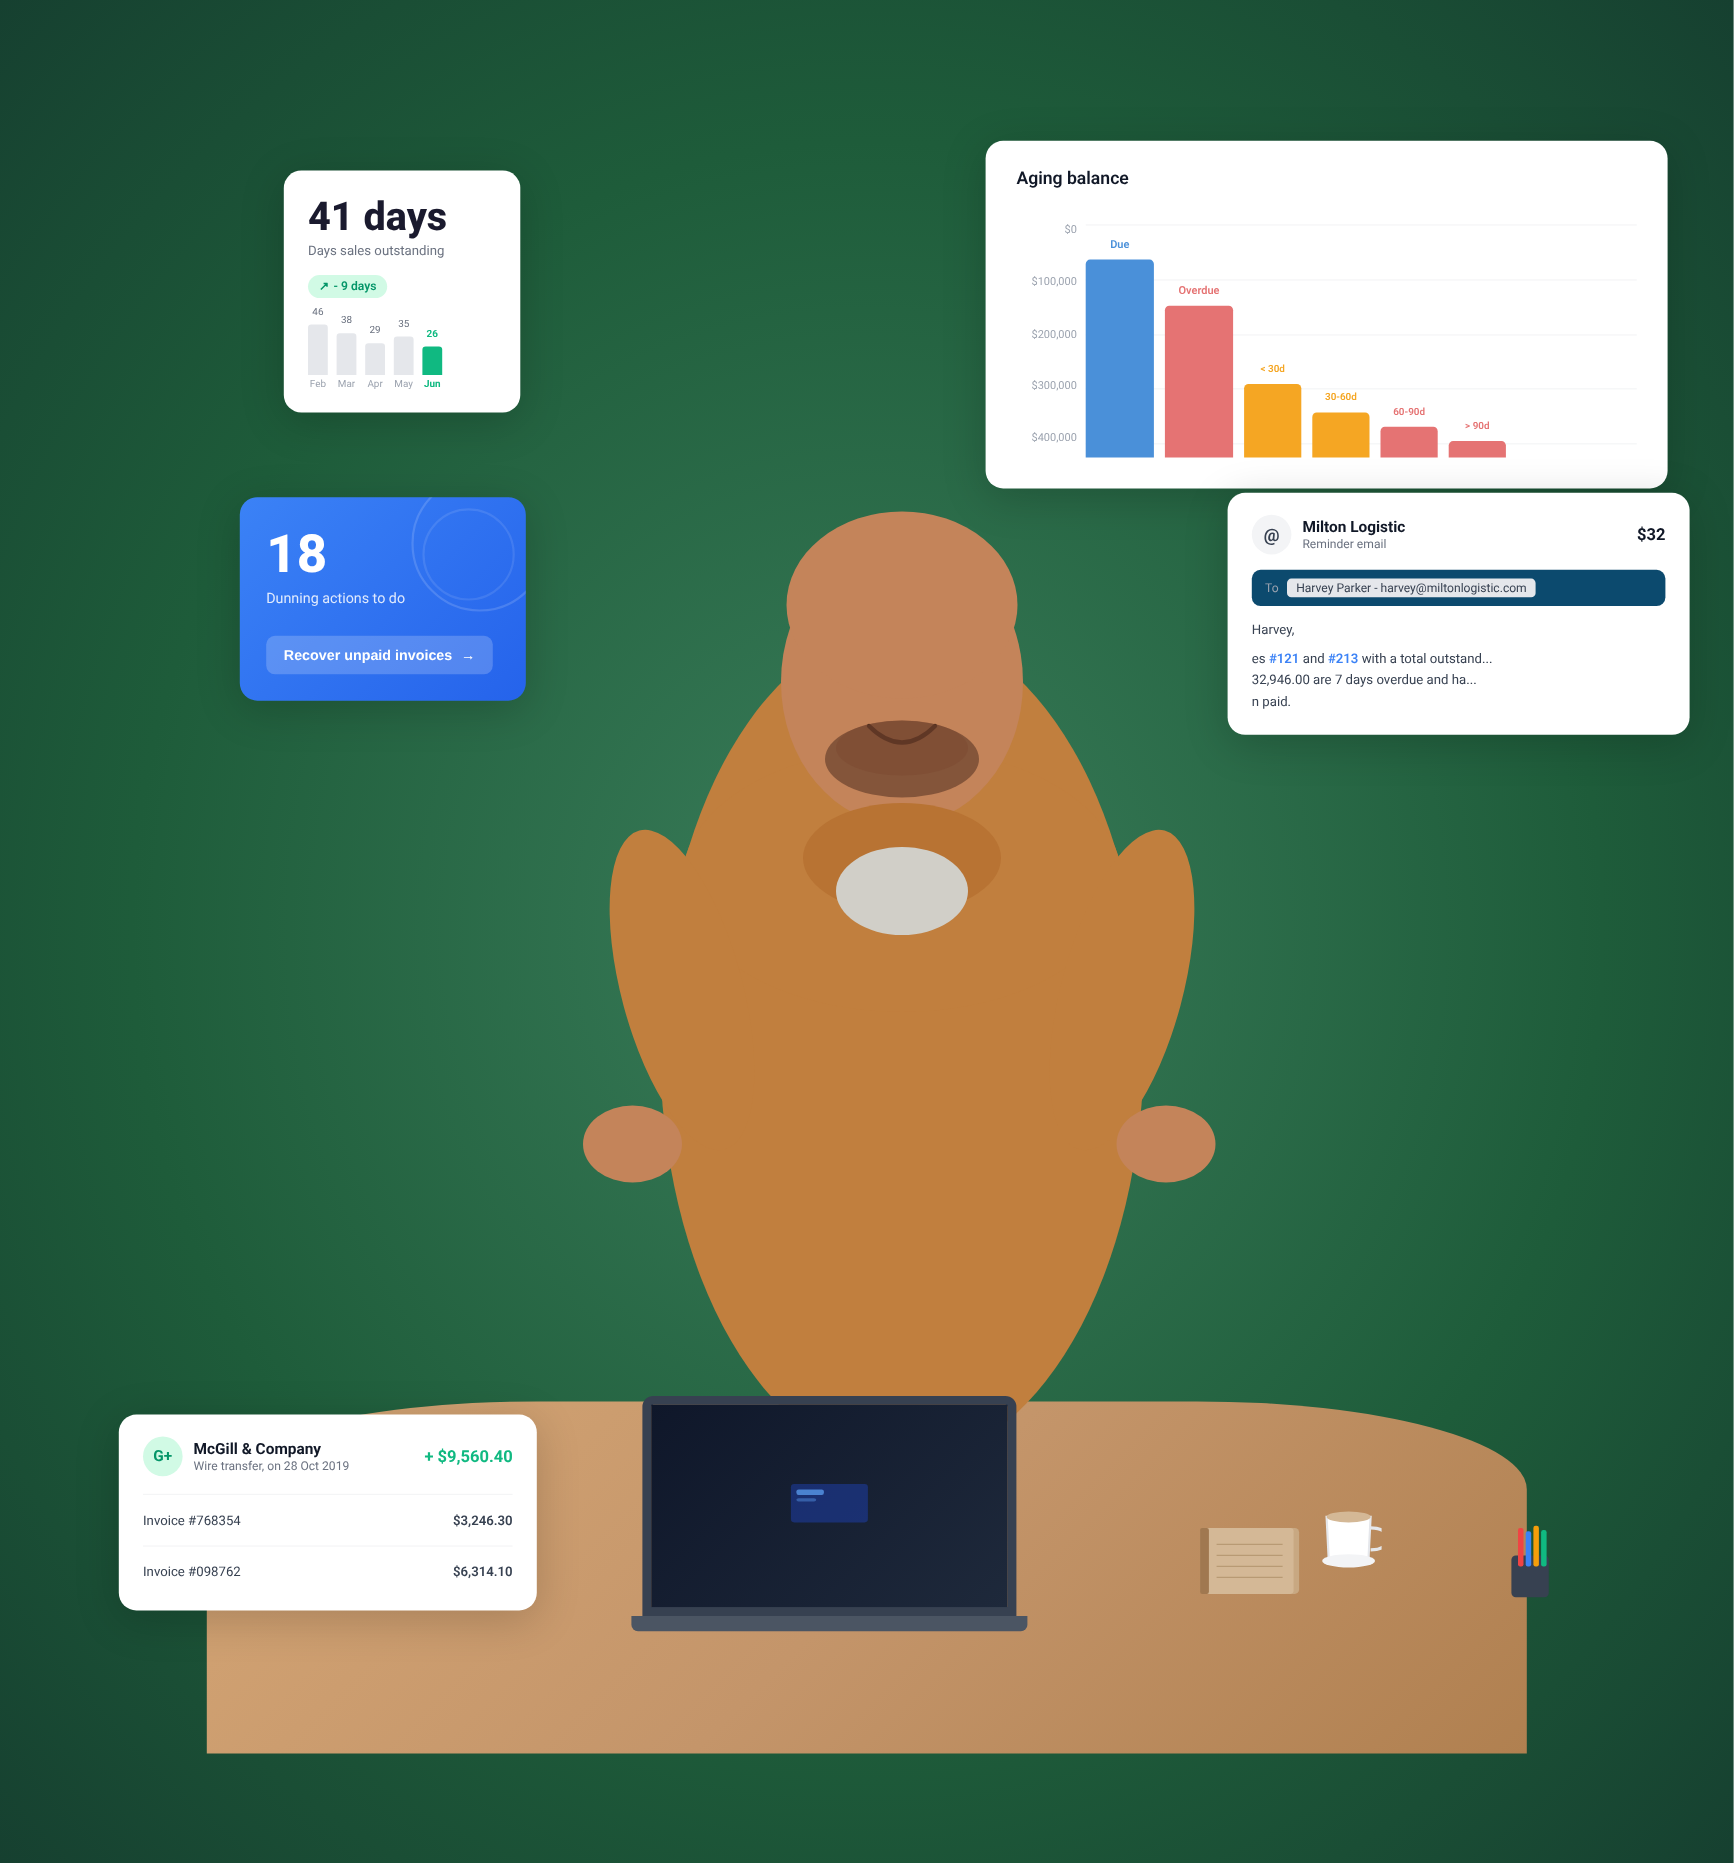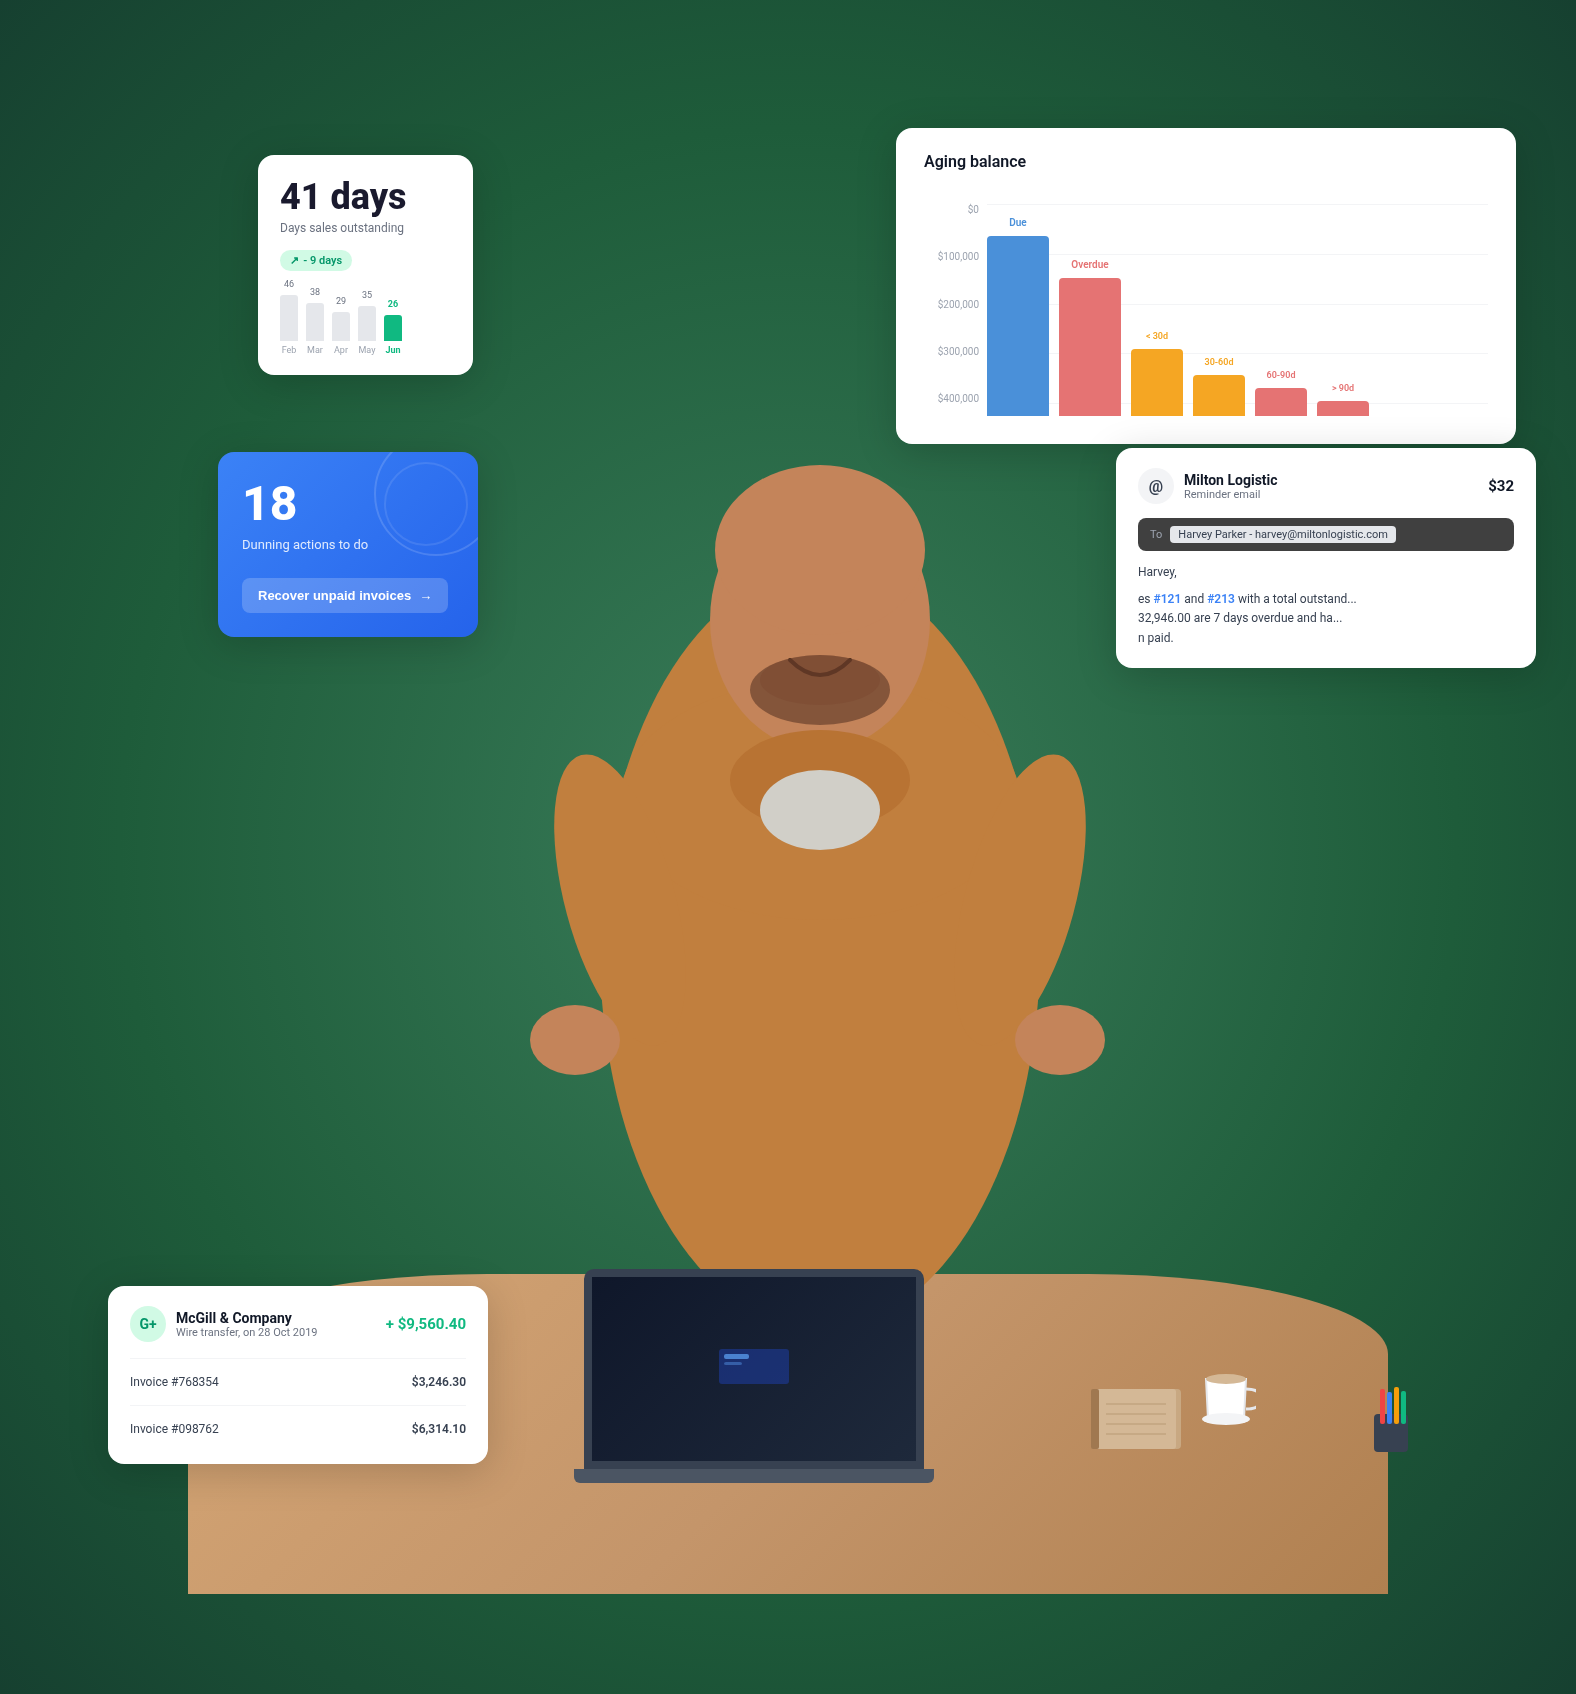--- a/index.html
+++ b/index.html
@@ -379,21 +379,21 @@
     .email-amount {
       font-size: 15px;
       font-weight: 700;
       color: #111827;
     }
 
     .email-to-row {
       display: flex;
       align-items: center;
       gap: 8px;
-      background: #404040;
+      background: #0c4a6e;
       border-radius: 8px;
       padding: 8px 12px;
       margin-bottom: 12px;
       font-size: 12px;
       color: #374151;
     }
 
     .to-label {
       color: #9ca3af;
       font-size: 11px;

